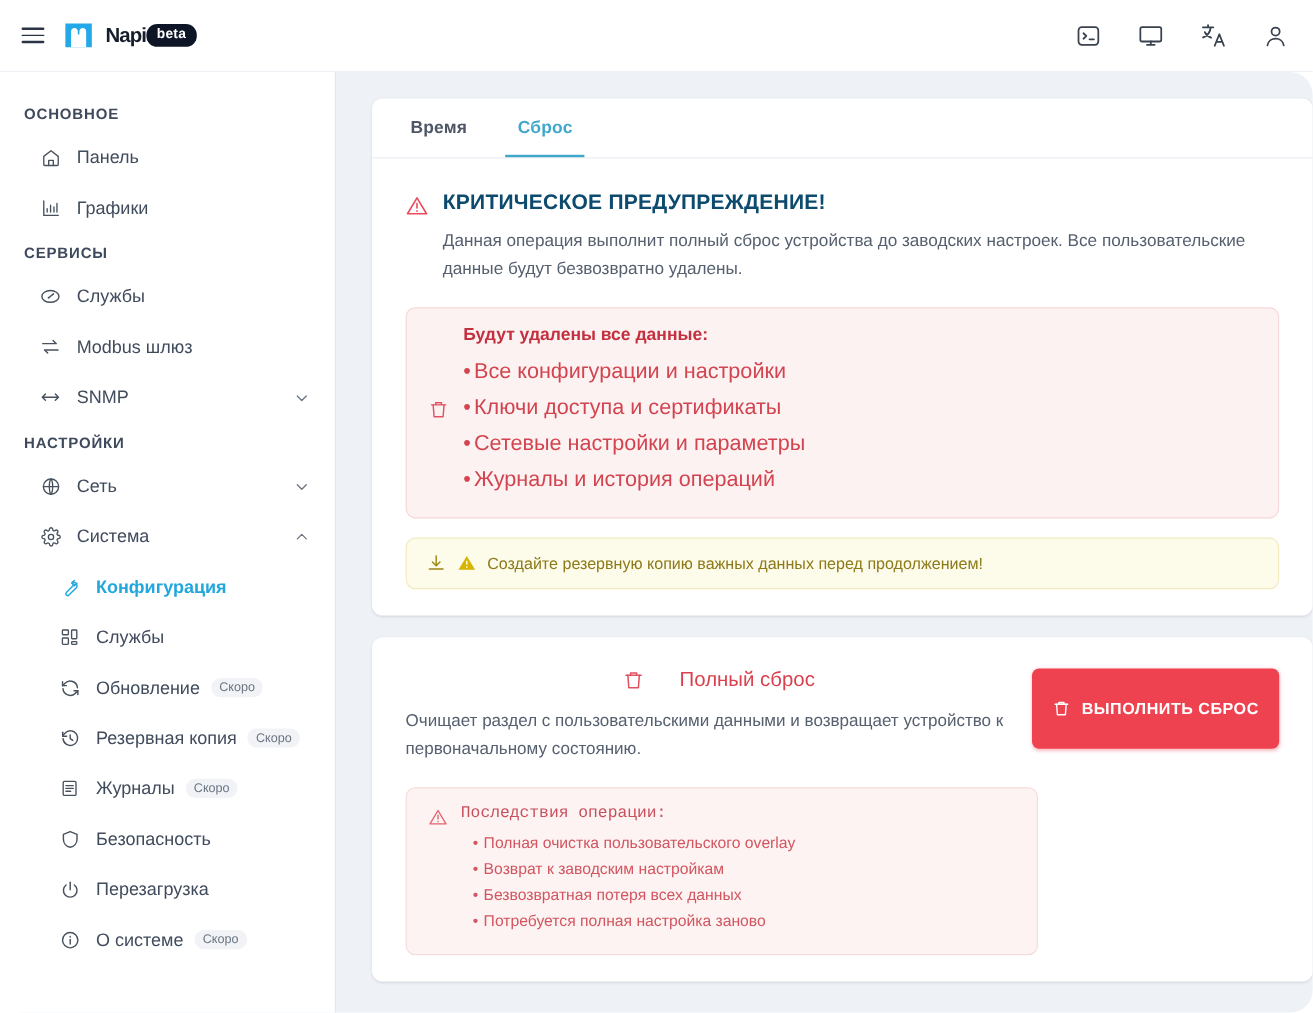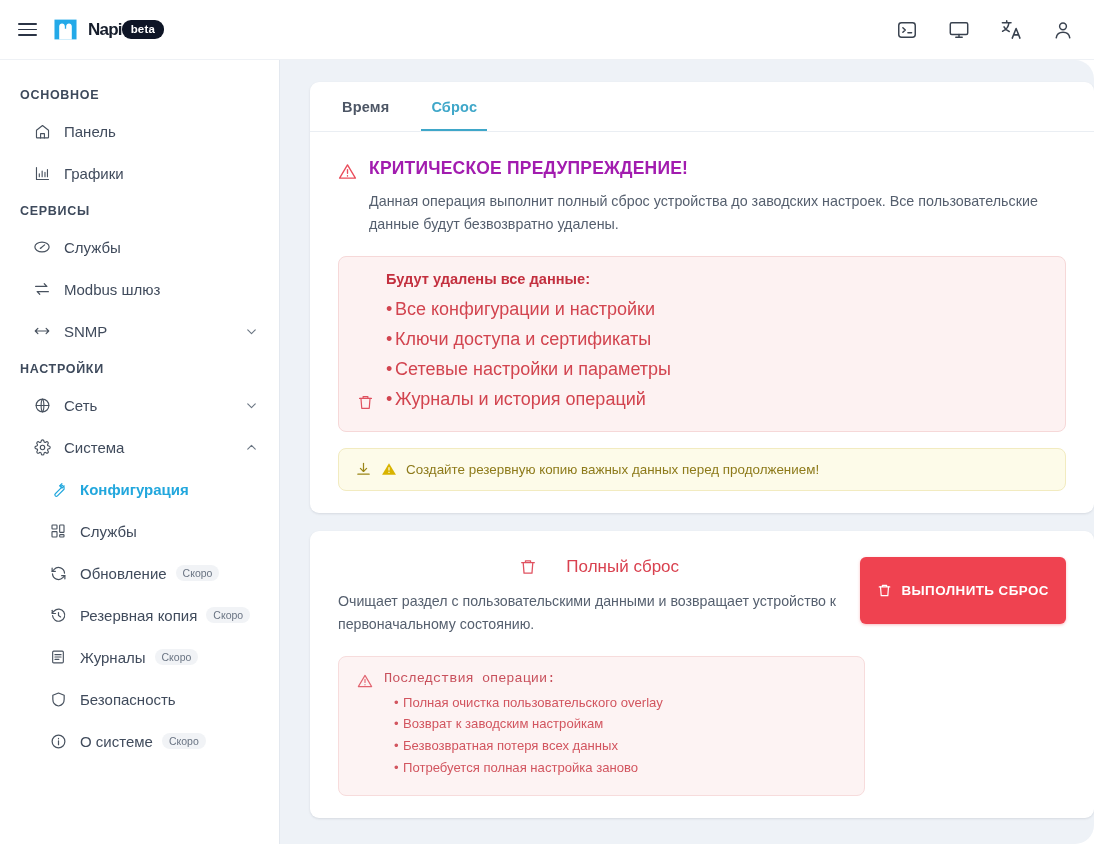--- a/index.html
+++ b/index.html
@@ -93,29 +93,29 @@
     color: #4d5665; cursor: pointer; letter-spacing: 0.2px;
     border-bottom: 2.5px solid transparent; margin-right: 22px;
   }
   .tab.active { color: #3fa7c9; border-bottom-color: #3fa7c9; }
 
   .card-body { padding: 26px 28px 22px 28px; }
 
   .warn-head { display: flex; gap: 12px; align-items: flex-start; }
   .warn-tri { color: #ea4c5b; margin-top: 4px; }
   .warn-title {
-    color: #a21caf; font-size: 17.5px; font-weight: bold;
+    color: #0c4a6e; font-size: 17.5px; font-weight: bold;
     letter-spacing: 0.2px; margin-bottom: 11px;
   }
   .warn-desc { color: #555f6e; font-size: 14.3px; line-height: 1.62; max-width: 680px; }
 
   .danger-box {
     margin-top: 20px; background: #fdf2f2; border: 1px solid #f6d8d8;
     border-radius: 8px; padding: 14px 18px 16px 18px;
-    display: flex; gap: 12px; align-items: flex-end;
+    display: flex; gap: 12px; align-items: center;
   }
   .danger-box .bin { color: #e05260; margin-top: 2px; }
   .danger-title { color: #c3303f; font-size: 14.6px; font-weight: bold; margin-bottom: 7px; }
   .danger-list { list-style: none; }
   .danger-list li {
     color: #d2444f; font-size: 18px; line-height: 1.67;
     padding-left: 9px; position: relative;
   }
   .danger-list li::before { content: "•"; position: absolute; left: 0; }
 
@@ -359,20 +359,29 @@
 
     <div class="sb-item sub">
       <span class="ic">
         <svg width="17" height="17" viewBox="0 0 24 24" fill="none" stroke="currentColor" stroke-width="1.7" stroke-linecap="round" stroke-linejoin="round">
             <path d="M12 2.8l8 3.2v5.8c0 5-3.4 8.6-8 9.4-4.6-.8-8-4.4-8-9.4V6z"></path>
           </svg>
       </span>
       <span class="lbl">Безопасность</span>
     </div>
 
+    <div class="sb-item sub">
+      <span class="ic">
+        <svg width="17" height="17" viewBox="0 0 24 24" fill="none" stroke="currentColor" stroke-width="1.7" stroke-linecap="round" stroke-linejoin="round">
+            <path d="M12 3v9"></path>
+            <path d="M7.1 6.3a8 8 0 1 0 9.8 0"></path>
+          </svg>
+      </span>
+      <span class="lbl">Перезагрузка</span>
+    </div>
 
     <div class="sb-item sub">
       <span class="ic">
         <svg width="17" height="17" viewBox="0 0 24 24" fill="none" stroke="currentColor" stroke-width="1.7" stroke-linecap="round" stroke-linejoin="round">
             <circle cx="12" cy="12" r="9"></circle>
             <path d="M12 11v5.5M12 7.6v.6"></path>
           </svg>
       </span>
       <span class="lbl">О системе</span>
       <span class="pill">Скоро</span>

